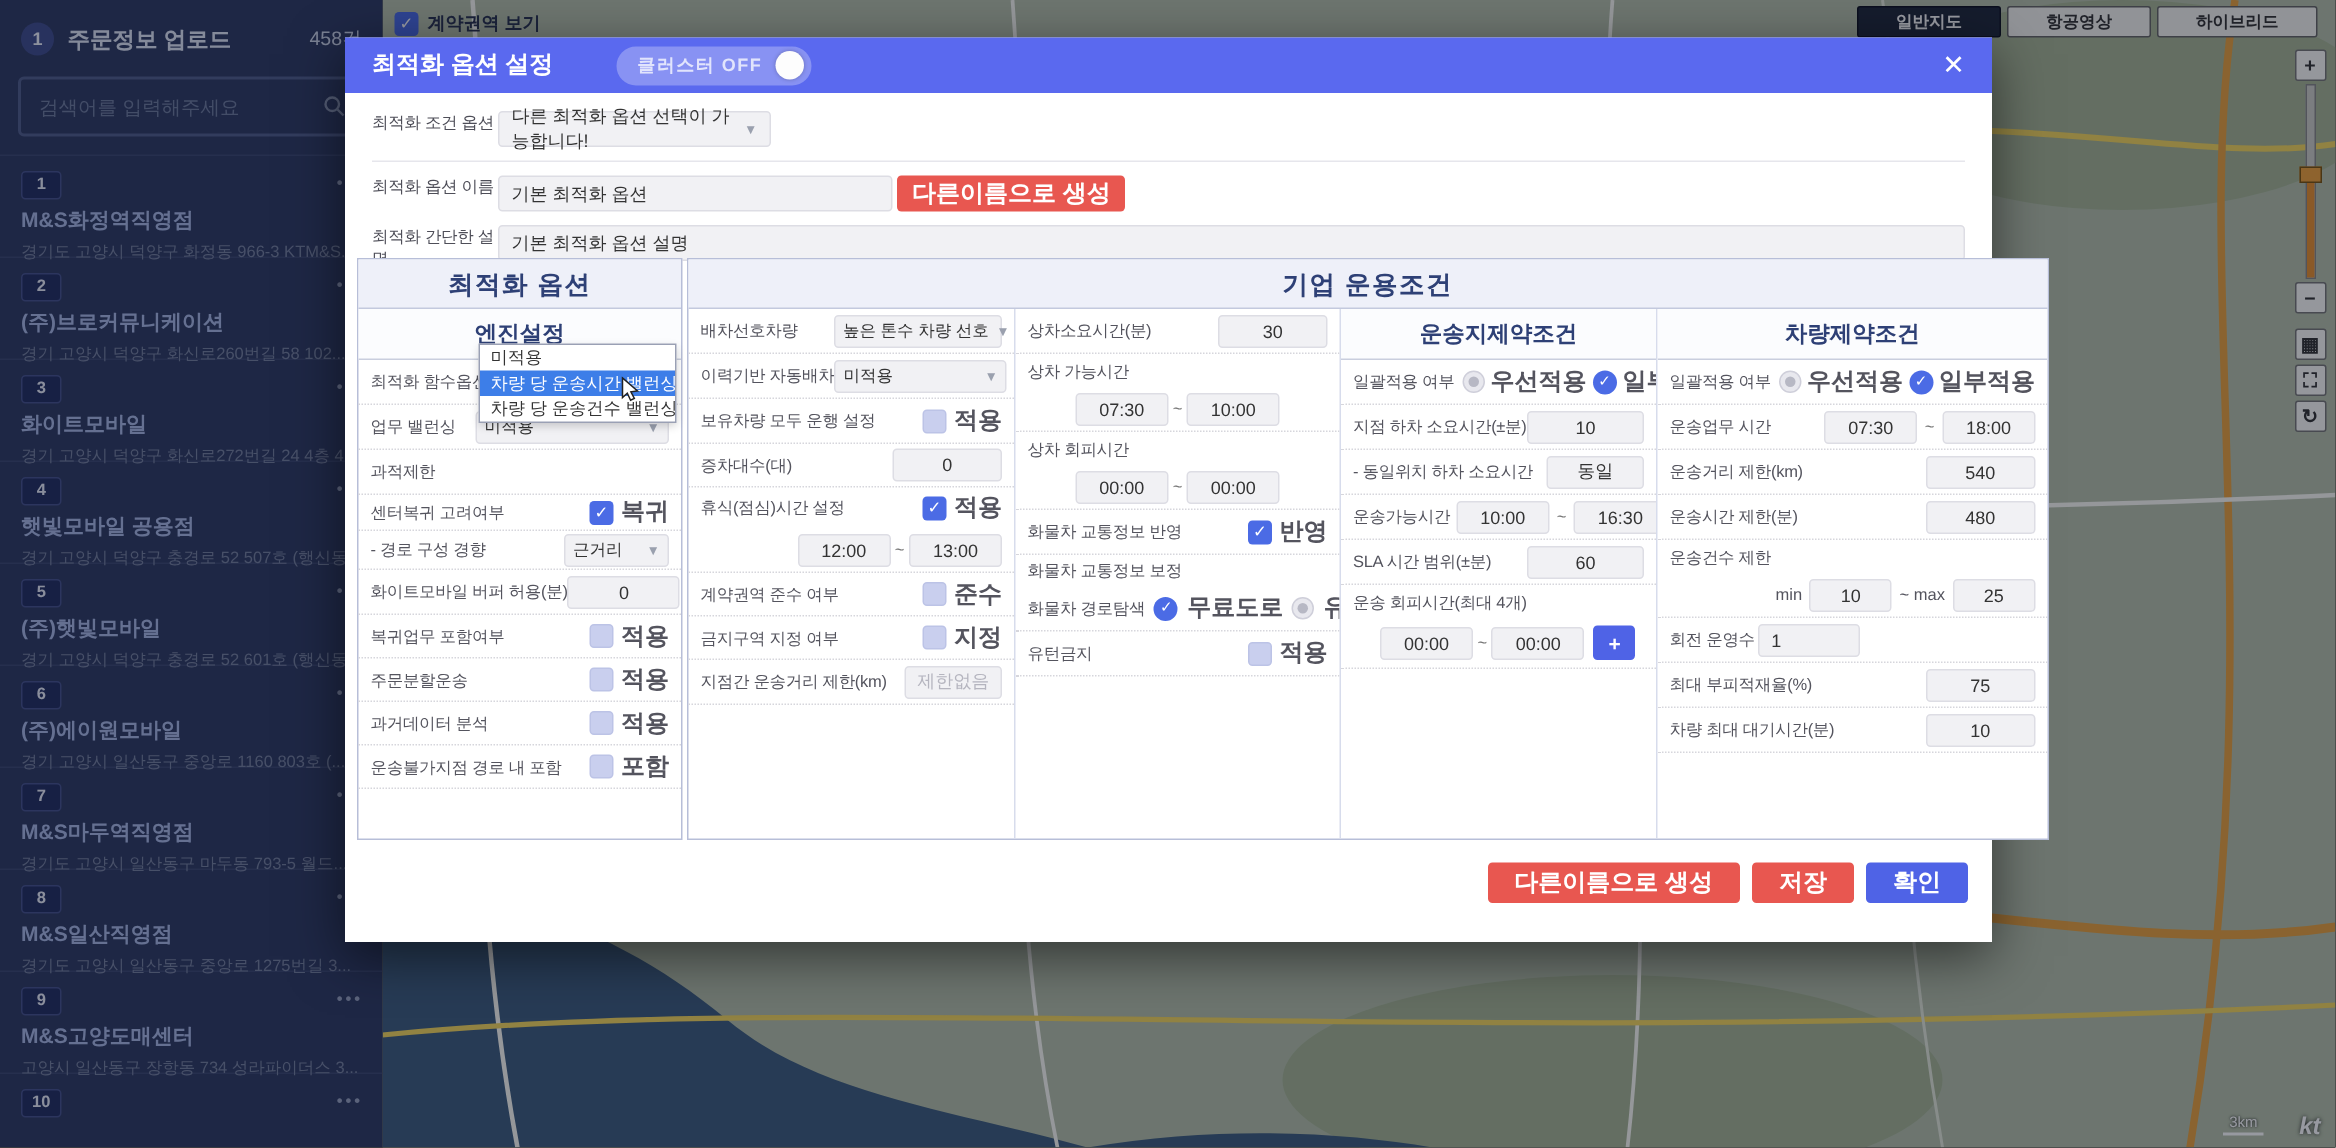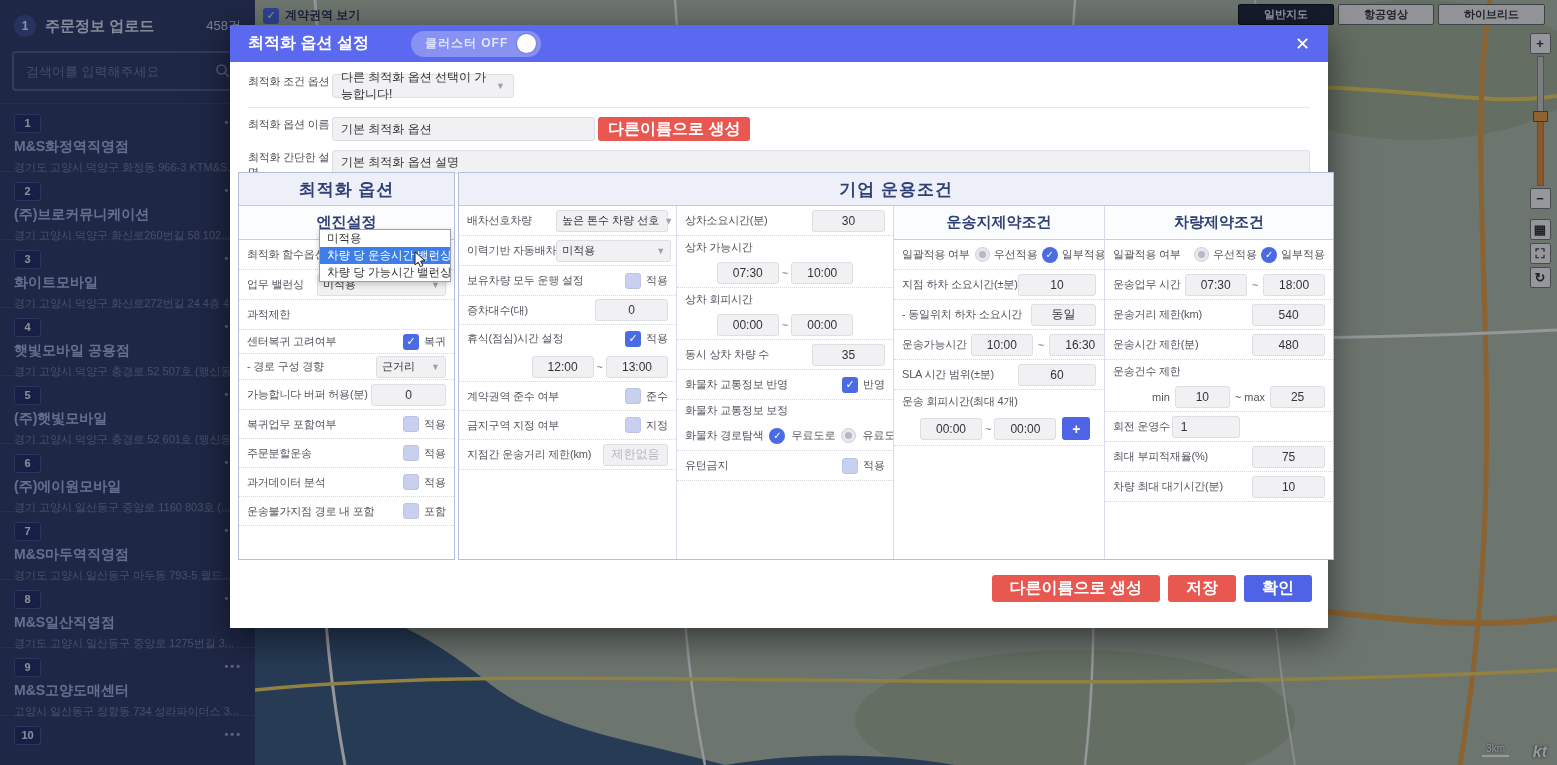--- a/index.html
+++ b/index.html
@@ -105,21 +105,21 @@
   .inp{background:#f1f1f4;border:1px solid #dddde4;border-radius:3px;height:22px;
        display:flex;align-items:center;justify-content:center;font-size:12px;color:#333;box-sizing:border-box;}
   .inp.dis{color:#b5b5bf;}
   .sel{background:#f1f1f4;border:1px solid #dddde4;border-radius:3px;height:22px;
        display:flex;align-items:center;justify-content:space-between;font-size:11px;color:#333;
        padding:0 5px;box-sizing:border-box;white-space:nowrap;}
   .w55{width:55px}.w62{width:62px}.w65{width:65px}.w68{width:68px}.w70{width:70px}
   .w73{width:73px}.w75{width:75px}.w78{width:78px}.w105{width:105px}.w112{width:112px}
   .w115{width:115px}.w129{width:129px}
   .tilde{font-size:11px;color:#777;margin:0 3px;}
-  .vtxt{font-size:11px;color:#54545e;white-space:nowrap;}
+  .vtxt{font-size:16px;color:#54545e;white-space:nowrap;font-weight:bold;}
 
   .ck{width:16px;height:16px;border-radius:3px;flex:none;display:flex;align-items:center;justify-content:center;}
   .ck.on{background:#4b6be5;}
   .ck.on::after{content:"✓";color:#fff;font-size:11px;font-weight:bold;}
   .ck.un{background:#c9cfee;border:1px solid #bcc3e6;box-sizing:border-box;}
   .rck{width:16px;height:16px;border-radius:50%;background:#4b6be5;flex:none;
        display:flex;align-items:center;justify-content:center;}
   .rck::after{content:"✓";color:#fff;font-size:10px;font-weight:bold;}
   .rd{width:15px;height:15px;border-radius:50%;background:#e8e8ee;border:1px solid #cfcfda;
       flex:none;display:flex;align-items:center;justify-content:center;box-sizing:border-box;}
@@ -339,21 +339,21 @@
         <div class="r" style="height:26px">
           <span class="lbl">- 경로 구성 경향</span>
           <span class="right">
               <span class="sel w70">
             <span>근거리</span>
             <span class="chev">▼</span>
               </span>
             </span>
         </div>
         <div class="r" style="height:30px">
-          <span class="lbl">가능합니다 버퍼 허용(분)</span>
+          <span class="lbl">화이트모바일 버퍼 허용(분)</span>
           <span class="right">
               <span class="inp w75">0</span>
             </span>
         </div>
         <div class="r" style="height:29px">
           <span class="lbl">복귀업무 포함여부</span>
           <span class="right">
               <span class="ck un"></span>
             <span class="vtxt">적용</span>
             </span>
@@ -376,21 +376,21 @@
           <span class="lbl">운송불가지점 경로 내 포함</span>
           <span class="right">
               <span class="ck un"></span>
             <span class="vtxt">포함</span>
             </span>
         </div>
 
         <div class="dd">
           <div class="dd-opt">미적용</div>
           <div class="dd-opt hl">차량 당 운송시간 밸런싱</div>
-          <div class="dd-opt">차량 당 가능시간 밸런싱</div>
+          <div class="dd-opt">차량 당 운송건수 밸런싱</div>
           <svg class="cursor" width="14" height="18" viewBox="0 0 14 18">
             <path d="M1,1 L1,14 L4.2,11.2 L6.4,15.8 L8.9,14.6 L6.6,10.2 L11,9.6 Z" fill="#fff" stroke="#222" stroke-width="1"></path>
           </svg>
         </div>
       </div>
 
       <div class="tbl t2">
         <div class="big-head">기업 운용조건</div>
         <div class="cols">
 
@@ -475,26 +475,20 @@
               <span class="tilde">~</span>
               <span class="inp w62">10:00</span>
             </div>
             <div class="r nb" style="height:22px">
               <span class="lbl">상차 회피시간</span>
             </div>
             <div class="r" style="height:30px;justify-content:center">
               <span class="inp w62">00:00</span>
               <span class="tilde">~</span>
               <span class="inp w62">00:00</span>
-            </div>
-            <div class="r" style="height:30px">
-              <span class="lbl">동시 상차 차량 수</span>
-              <span class="right">
-                  <span class="inp w73">35</span>
-                </span>
             </div>
             <div class="r" style="height:30px">
               <span class="lbl">화물차 교통정보 반영</span>
               <span class="right">
                   <span class="ck on"></span>
                 <span class="vtxt">반영</span>
                 </span>
             </div>
             <div class="r nb" style="height:21px">
               <span class="lbl">화물차 교통정보 보정</span>

